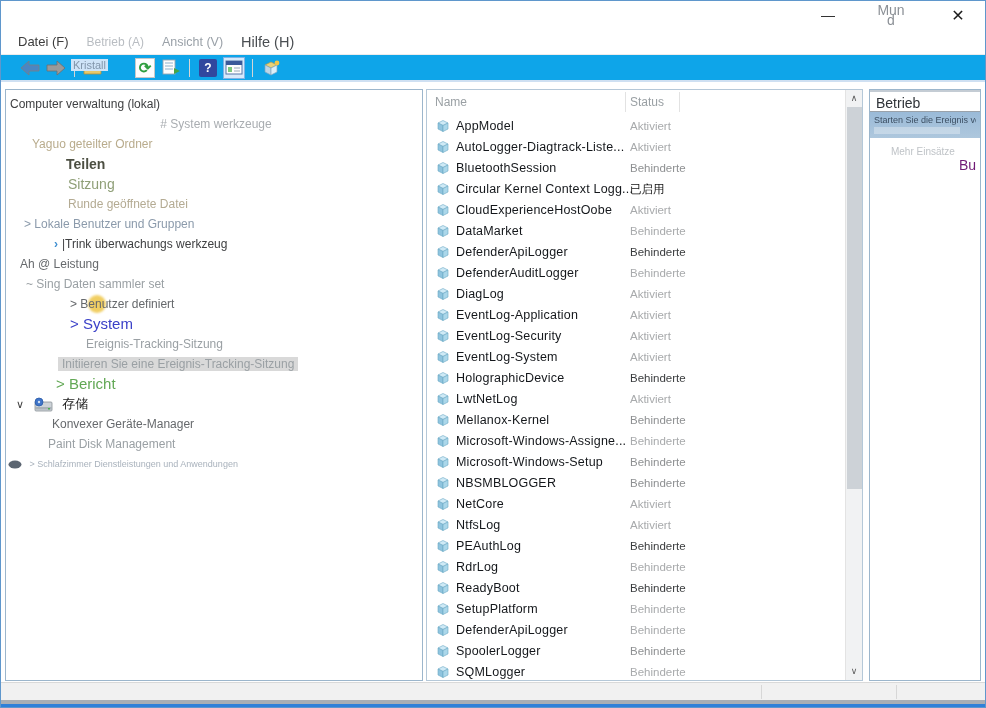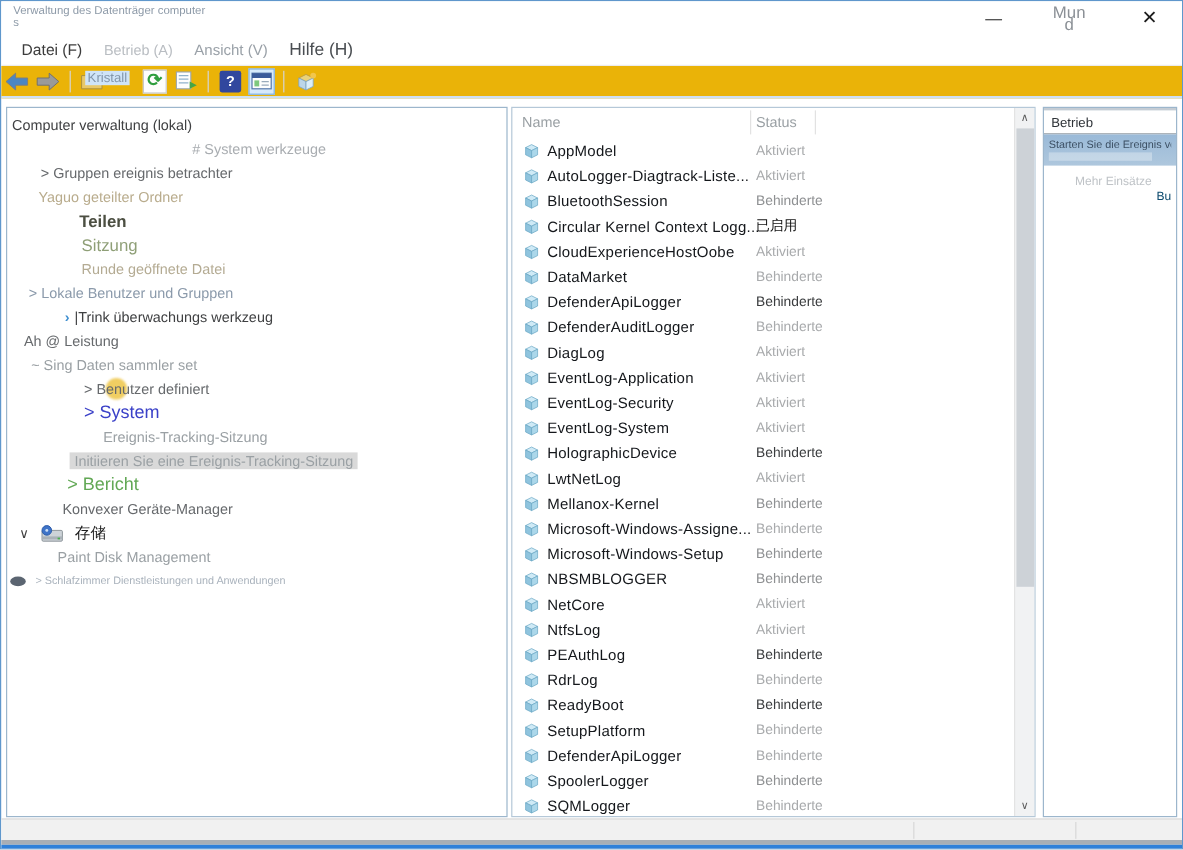--- a/index.html
+++ b/index.html
@@ -22,21 +22,21 @@
   
   .menubar{ position:absolute; left:0; top:28px; width:100%; height:26px; display:flex; align-items:center;
             padding-left:8px; border-bottom:1px solid #ececec; background:#fff; }
   .menu-item{ padding:0 9px; font-size:13px; color:#3c3c3c; }
   .menu-item.disabled{ color:#b9bdc2; font-size:12px; }
   .menu-item.dim{ color:#9aa1a8; font-size:12.5px; }
   .menu-item.big{ color:#4a4e52; font-size:14.5px; }
 
   
   .toolbar{ position:absolute; left:0; top:54px; width:100%; height:27px; display:flex; align-items:center;
-            padding-left:0; background:#eab308; border-bottom:2px solid #cfe0f2; }
+            padding-left:16px; background:#0ea5e9; border-bottom:2px solid #cfe0f2; }
   .tb-btn{ display:flex; align-items:center; justify-content:center; height:22px; min-width:22px; margin:0 2px; position:relative; }
   .tb-sep{ width:1px; height:18px; background:#d5d5d5; margin:0 5px; }
   .tb-btn.active{ background:#d6e9fb; border:1px solid #7fb2e5; }
   .kristall{ position:absolute; left:70px; top:4px; background:#cfe4f8; color:#8296ab; font-size:11px; padding:0 2px; z-index:3; }
   .refresh-glyph{ color:#2f9e3f; font-size:15px; font-weight:bold; border:1px solid #c8c8c8; width:20px; height:20px; line-height:18px; text-align:center; background:#fdfdfd; }
   .help-glyph{ width:18px; height:18px; background:#31479e; color:#fff; font-size:12px; font-weight:bold; text-align:center; line-height:18px; border-radius:2px; }
 
   
   .tree-panel{ position:absolute; left:4px; top:88px; width:418px; height:592px; border:1px solid #9cb6cc; background:#fff; overflow:hidden; padding-top:4px; }
   .tree-item{ position:relative; height:20px; line-height:20px; font-size:12px; white-space:nowrap; }
@@ -78,46 +78,42 @@
   .t-dark{ color:#3a3c3e; }
   .t-black-large{ color:#111; font-size:14px; }
 
   .scrollbar{ position:absolute; right:0; top:0; width:17px; height:100%; background:#f1f2f3; border-left:1px solid #e3e3e3; }
   .sb-btn{ height:17px; text-align:center; font-size:9px; color:#5a5a5a; line-height:17px; }
   .sb-btn.down{ position:absolute; bottom:0; width:100%; }
   .sb-thumb{ position:absolute; top:17px; left:1px; width:15px; height:382px; background:#cdd2d7; }
 
   
   .actions-panel{ position:absolute; left:868px; top:88px; width:112px; height:592px; border:1px solid #9cb6cc; background:#fff; }
-  .ap-header{ height:22px; line-height:22px; padding-left:6px; font-size:11px; color:#2f3338; border-bottom:1px solid #9aa2aa; border-top:2px solid #c4ccd4; }
+  .ap-header{ height:22px; line-height:22px; padding-left:6px; font-size:14px; color:#2f3338; border-bottom:1px solid #9aa2aa; border-top:2px solid #c4ccd4; }
   .ap-selected{ height:26px; background:linear-gradient(#9abad8,#aec7dd); padding:3px 4px 0 4px; }
   .ap-selected .t1{ font-size:9px; color:#3c4f63; white-space:nowrap; overflow:hidden; }
   .ap-selected .ghost{ margin-top:2px; width:84%; height:7px; background:rgba(255,255,255,.32); }
   .ap-more{ height:26px; display:flex; align-items:center; justify-content:flex-end; padding-right:4px; }
   .ap-more .ml{ font-size:10px; color:#bfc3c7; margin-right:4px; }
-  .ap-more .ms{ font-size:10px; color:#0c4a6e;margin-top:27px; }
+  .ap-more .ms{ font-size:14px; color:#701a75;margin-top:27px; }
 
   
   .statusbar{ position:absolute; left:0; top:681px; width:100%; height:18px; background:#f1f1f1; border-top:1px solid #d9d9d9; }
   .st-sep{ position:absolute; top:2px; width:1px; height:14px; background:#d7d7d7; }
   .strip-gray{ position:absolute; left:0; top:699px; width:100%; height:4px; background:#a8aeb5; }
   .strip-blue{ position:absolute; left:0; top:703px; width:100%; height:5px; background:#2f80d9; }
 
   svg{ display:block; }
 </style>
 </head>
 <body>
 
 <div class="window">
 
   <div class="titlebar">
-    <div class="title-lines">
-      <div>Verwaltung des Datenträger computer</div>
-      <div>s</div>
-    </div>
     <div class="win-controls">
       <div class="btn-min">—</div>
       <div class="btn-max">
         <div>Mun</div>
         <div>d</div>
       </div>
       <div class="btn-close">✕</div>
     </div>
   </div>
 
@@ -179,44 +175,43 @@
         <polygon points="4,6 10,9 10,16 4,13" fill="#bcd6e8" stroke="#7fa6c2" stroke-width="0.7"></polygon>
         <polygon points="16,6 10,9 10,16 16,13" fill="#dceef8" stroke="#7fa6c2" stroke-width="0.7"></polygon>
         <circle cx="16" cy="4" r="2.4" fill="#f2c64b"></circle>
       </svg>
     </div>
   </div>
 
   <div class="tree-panel" id="treePanel">
       <div class="tree-item v-dark" style="padding-left: 4px;"><span class="lbl">Computer verwaltung (lokal)</span></div>
       <div class="tree-item v-gray-light" style="padding-left: 4px; text-align: center;"><span class="lbl"># System werkzeuge</span></div>
-      <div class="tree-item v-gray-dark" style="padding-left: 28px;"><span class="lbl">&gt; Gruppen ereignis betrachter</span></div>
       <div class="tree-item v-tan" style="padding-left: 26px;"><span class="lbl">Yaguo geteilter Ordner</span></div>
       <div class="tree-item v-olive-dark" style="padding-left: 60px; font-weight: bold;"><span class="lbl">Teilen</span></div>
       <div class="tree-item v-olive" style="padding-left: 62px;"><span class="lbl">Sitzung</span></div>
       <div class="tree-item v-tan-light" style="padding-left: 62px;"><span class="lbl">Runde geöffnete Datei</span></div>
       <div class="tree-item v-blue-gray" style="padding-left: 18px;"><span class="lbl">&gt; Lokale Benutzer und Gruppen</span></div>
       <div class="tree-item v-dark" style="padding-left: 48px;"><span class="chev blue">›</span><span class="lbl">|Trink überwachungs werkzeug</span></div>
       <div class="tree-item v-gray-dark" style="padding-left: 14px;"><span class="lbl">Ah @ Leistung</span></div>
       <div class="tree-item v-gray" style="padding-left: 20px;"><span class="lbl">~ Sing Daten sammler set</span></div>
       <div class="tree-item v-gray-dark" style="padding-left: 64px;"><i class="blob" style="left: 82px;"></i><span class="lbl">&gt; Benutzer definiert</span></div>
       <div class="tree-item v-link-blue" style="padding-left: 64px;"><span class="lbl">&gt; System</span></div>
       <div class="tree-item v-gray" style="padding-left: 80px;"><span class="lbl">Ereignis-Tracking-Sitzung</span></div>
       <div class="tree-item v-gray hl" style="padding-left: 52px;"><span class="lbl">Initiieren Sie eine Ereignis-Tracking-Sitzung</span></div>
       <div class="tree-item v-link-green" style="padding-left: 50px;"><span class="lbl">&gt; Bericht</span></div>
-      <div class="tree-item v-gray-dark" style="padding-left: 46px;"><span class="lbl">Konvexer Geräte-Manager</span></div>
       <div class="tree-item v-black" style="padding-left: 10px;"><span class="chev dark">∨</span>
   <svg width="22" height="16" viewBox="0 0 22 16" class="disk-ic">
     <rect x="3" y="5" width="17" height="9" rx="1" fill="#cdd3d8" stroke="#8a9298" stroke-width="0.8"></rect>
     <rect x="3" y="10" width="17" height="2.5" fill="#aab2b8"></rect>
     <circle cx="7" cy="5" r="4" fill="#3f74c8" stroke="#2a5aa8" stroke-width="0.8"></circle>
     <circle cx="7" cy="5" r="1.2" fill="#cfe0f5"></circle>
     <rect x="16" y="11" width="2" height="1.5" fill="#49b04f"></rect>
   </svg>
 <span class="lbl">存储</span></div>
+      <div class="tree-item v-gray-dark" style="padding-left: 46px;"><span class="lbl">Konvexer Geräte-Manager</span></div>
       <div class="tree-item v-gray" style="padding-left: 42px;"><span class="lbl">Paint Disk Management</span></div>
       <div class="tree-item v-tiny" style="padding-left: 2px;">
   <svg width="14" height="9" viewBox="0 0 14 9" class="smudge-ic">
     <ellipse cx="7" cy="4.5" rx="6.5" ry="4" fill="#3e4a58" opacity="0.85"></ellipse>
   </svg>
 <span class="lbl">&gt; Schlafzimmer Dienstleistungen und Anwendungen</span></div>
     </div>
 
   <div class="list-panel">
     <div class="list-header">

